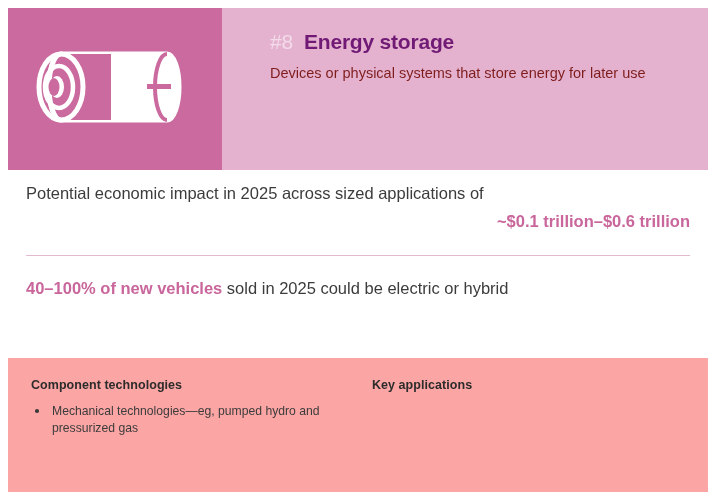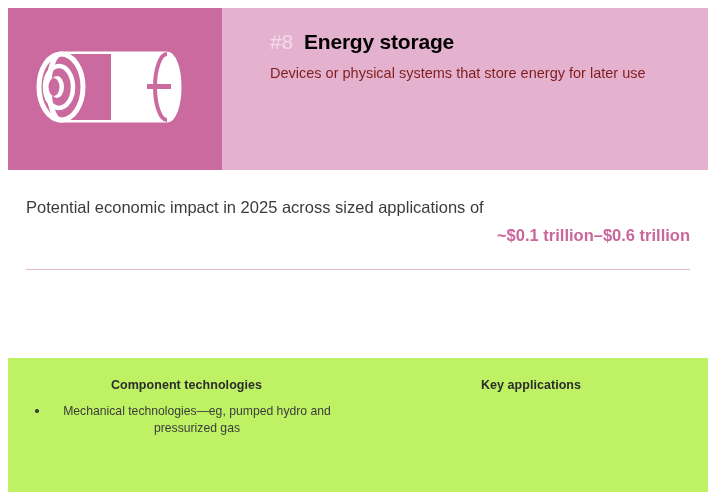--- a/index.html
+++ b/index.html
@@ -60,37 +60,37 @@
   .rank {
     font-size: 21px;
     font-weight: 400;
     color: #f3dbe9;
     letter-spacing: -0.2px;
   }
 
   .title {
     font-size: 21px;
     font-weight: bold;
-    color: #000000;
+    color: #701a75;
     letter-spacing: -0.2px;
   }
 
   .subtitle {
     font-size: 14.5px;
     line-height: 1.42;
     color: #7f1d1d;
     font-weight: 400;
     max-width: 420px;
   }
 
   
   .middle {
     position: absolute;
     left: 0;
-    top: 170px;
+    top: 156px;
     width: 716px;
     height: 180px;
     padding: 0 26px;
   }
 
   .impact-line1 {
     margin-top: 26px;
     font-size: 16.5px;
     color: #3c3c3b;
     line-height: 1.45;
@@ -126,24 +126,23 @@
     font-weight: bold;
   }
 
   
   .bottom-panel {
     position: absolute;
     left: 8px;
     top: 358px;
     width: 700px;
     height: 134px;
-    background: #bef264;
+    background: #fca5a5;
     display: flex;
     padding: 20px 0 0 0;
-    text-align: center;
   }
 
   .col {
     padding: 0 18px 0 0;
   }
 
   .col-left { flex: 0 0 352px; padding-left: 23px; }
   .col-right { flex: 1 1 auto; padding-left: 12px; }
 
   .col-heading {
@@ -217,20 +216,23 @@
       </div>
       <div class="subtitle">Devices or physical systems that store energy for later use</div>
     </div>
 
   </div>
 
   <div class="middle">
     <div class="impact-line1">Potential economic impact in 2025 across sized applications of</div>
     <div class="impact-line2">~$0.1 trillion–$0.6 trillion</div>
     <div class="divider"></div>
+    <div class="stat-line">
+      <span class="stat-highlight">40–100% of new vehicles</span><span> sold in 2025 could be electric or hybrid</span>
+    </div>
   </div>
 
   <div class="bottom-panel">
 
     <div class="col col-left">
       <div class="col-heading">Component technologies</div>
       <ul class="bullet-list">
         <li class="bullet-item">Mechanical technologies—eg, pumped hydro and pressurized gas</li>
       </ul>
     </div>

